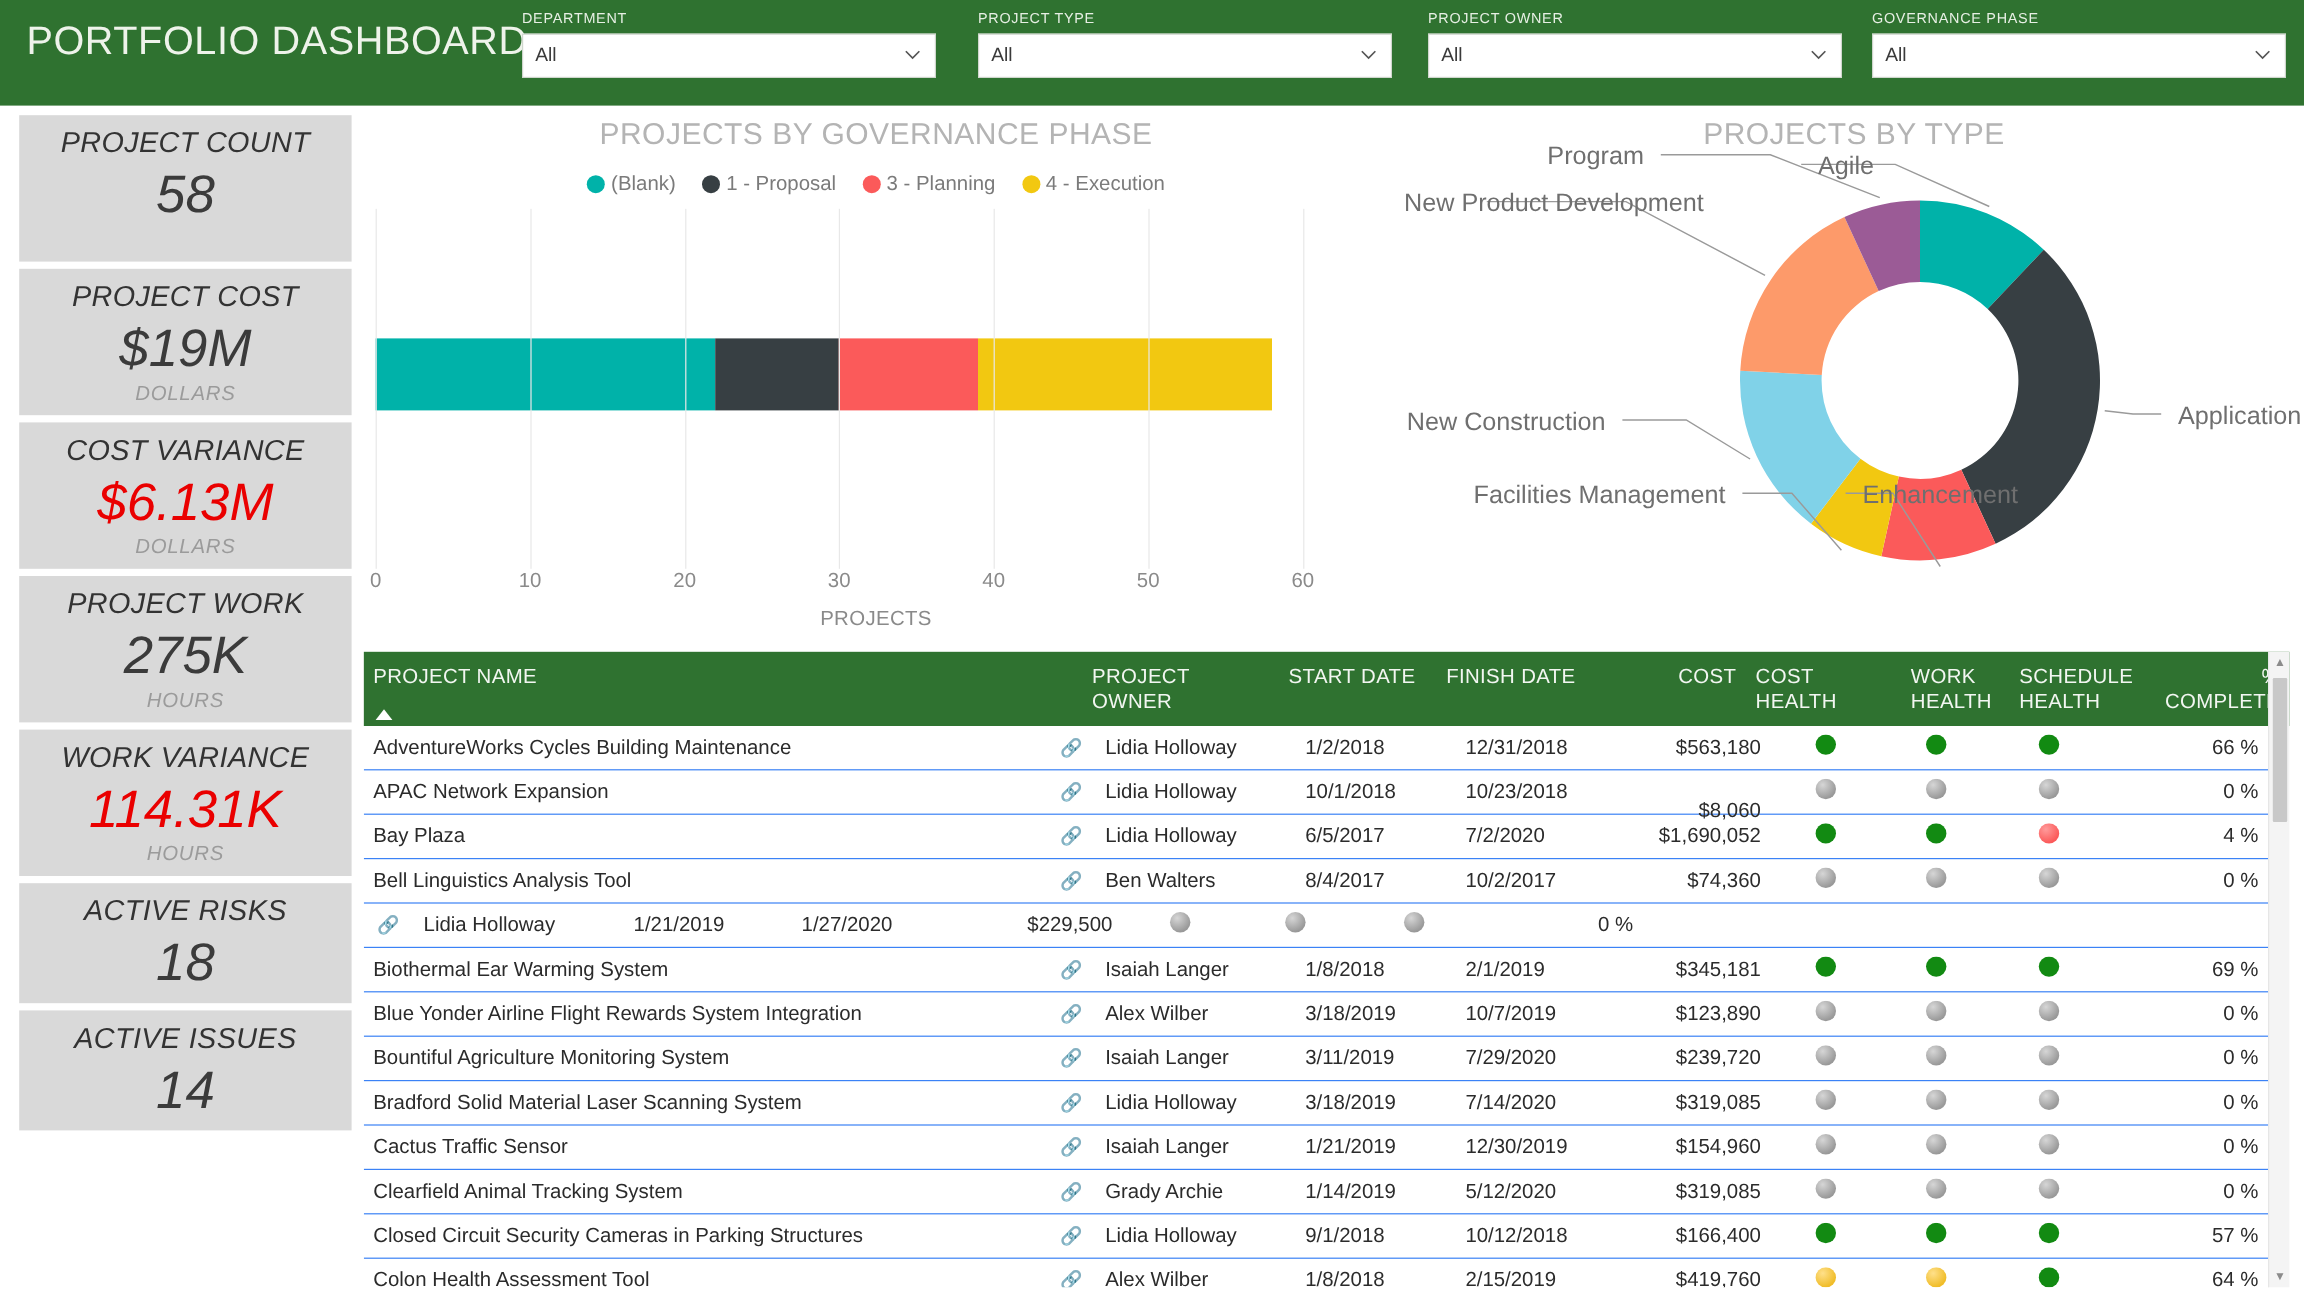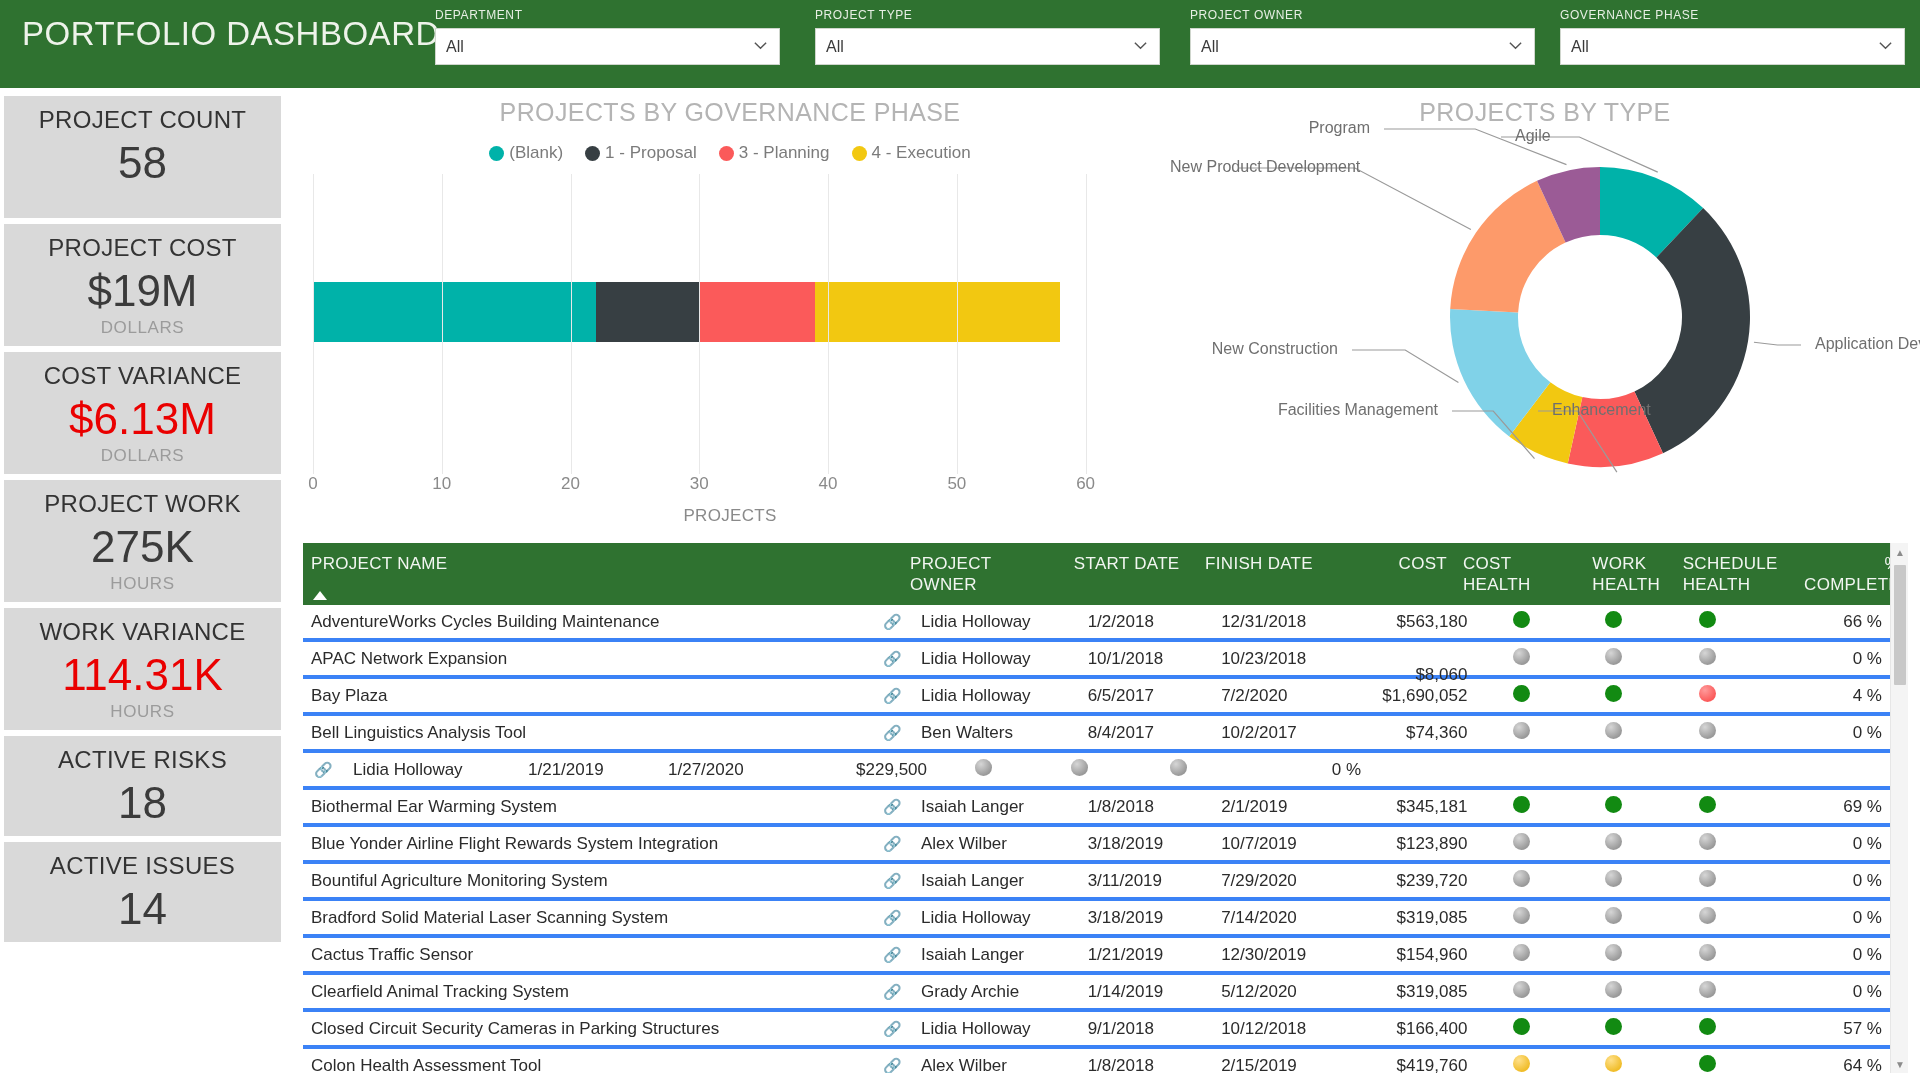--- a/index.html
+++ b/index.html
@@ -32,21 +32,21 @@
     position: relative;
   }
   .slicer-value { font-size: 16px; color: #3a3a3a; }
   .chev {
     position: absolute; right: 11px; top: 50%; transform: translateY(-60%);
     width: 15px; height: 15px;
   }
   .chev svg { display:block; }
 
   
-  .kpi-col { position: absolute; left: 4px; top: 96px; width: 255px; }
+  .kpi-col { position: absolute; left: 16px; top: 96px; width: 255px; font-style: italic; }
   .kpi {
     background: #d9d9d9; width: 277px; margin-bottom: 6px;
     display: flex; flex-direction: column; align-items: center;
     justify-content: flex-start; padding-top: 10px;
   }
   .kpi-title {
     font-size: 24px; color: #333; letter-spacing: .3px; white-space: nowrap;
   }
   .kpi-value { font-size: 44px; color: #3b3b3b; line-height: 1.05; margin-top: 6px; }
   .kpi-value.neg { color: #ea0000; }
@@ -79,42 +79,42 @@
   }
 
   
   .donut-panel { position: absolute; left: 1170px; top: 96px; width: 750px; height: 435px; }
   .donut-wrap { position: absolute; left: 275px; top: 66px; width: 310px; height: 310px; }
   .donut-hole {
     position: absolute; left: 50%; top: 50%; width: 160px; height: 160px;
     margin-left: -80px; margin-top: -80px; border-radius: 50%; background: #fff;
   }
   .dlabel {
-    position: absolute; font-size: 16px; color: #6f6f6f; white-space: nowrap;
+    position: absolute; font-size: 21px; color: #6f6f6f; white-space: nowrap;
   }
 
   
   .table-panel {
     position: absolute; left: 303px; top: 543px; width: 1605px; height: 530px;
     background: #fff; overflow: hidden;
   }
   .thead {
     display: flex; background: #2f7230; height: 62px; color: #f2f6f1;
     font-size: 17px; letter-spacing: .3px; position: relative;
   }
   .th { padding: 10px 8px 0 8px; line-height: 1.25; }
   .th.r { text-align: right; }
   .sort-caret {
     position: absolute; left: 10px; bottom: 5px;
     width: 0; height: 0; border-left: 7px solid transparent;
     border-right: 7px solid transparent; border-bottom: 9px solid #ffffff;
   }
   .trow {
     display: flex; align-items: center; height: 37px;
-    border-bottom: 4px solid #3b82f6; font-size: 17px; color: #2b2b2b;
+    border-bottom: 1px solid #3b82f6; font-size: 17px; color: #2b2b2b;
   }
   .td { padding: 0 8px; overflow: hidden; white-space: nowrap; }
   .td.r { text-align: right; }
   .td.c { text-align: center; }
   .dot { width: 17px; height: 17px; border-radius: 50%; display: inline-block; }
   .dot.green { background: #128a12; }
   .dot.gray { background: radial-gradient(circle at 35% 30%, #d6d6d6, #9a9a9a 70%, #8e8e8e); }
   .dot.red   { background: radial-gradient(circle at 35% 30%, #ff9b9b, #fb5a5a 70%); }
   .dot.yellow{ background: radial-gradient(circle at 35% 30%, #ffe08a, #f0bd2a 70%); }
   .link-icon { color: #2f6fc4; font-size: 15px; }

